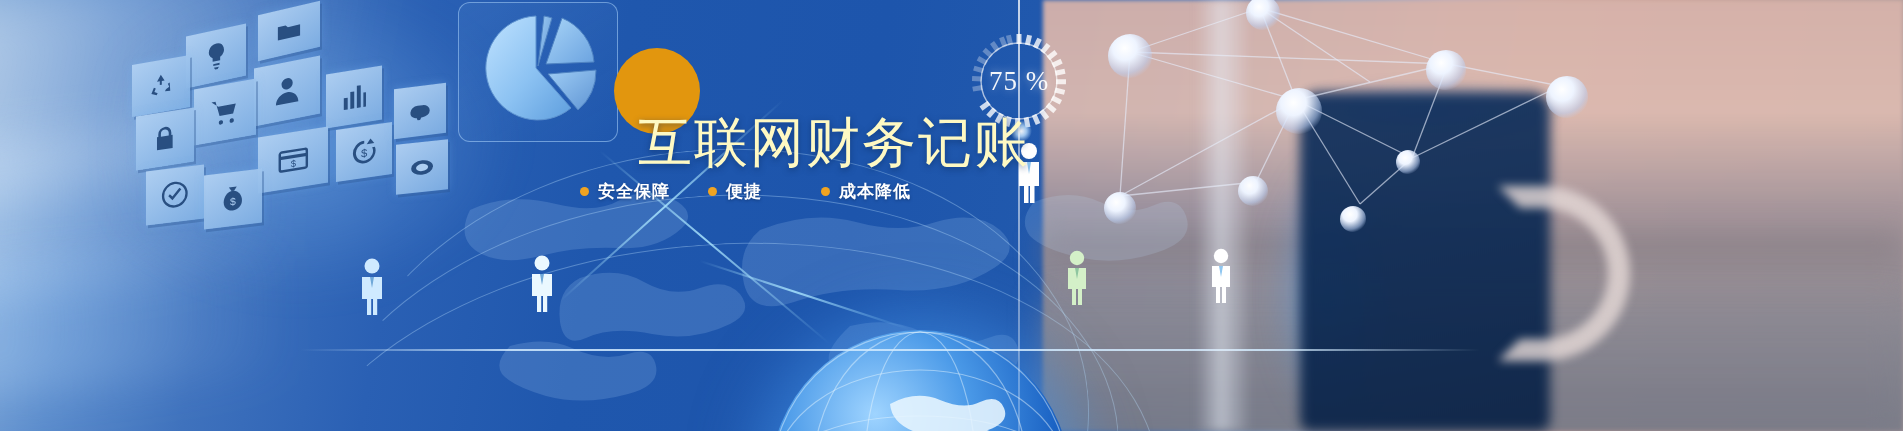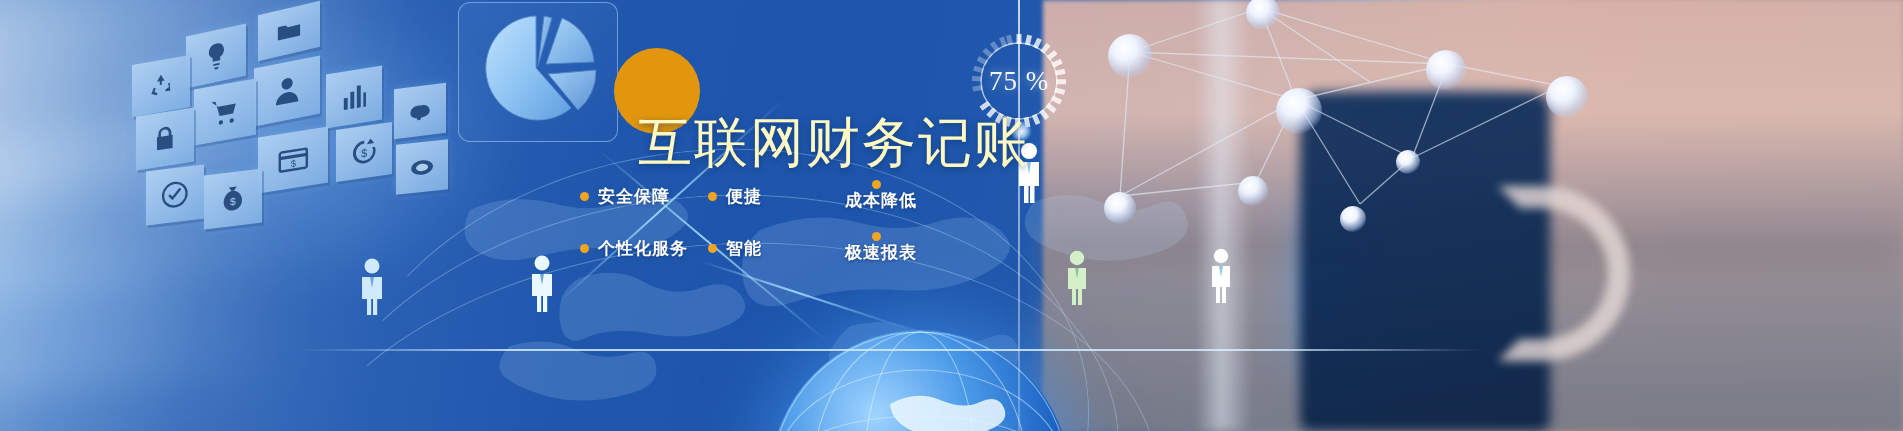--- a/index.html
+++ b/index.html
@@ -255,21 +255,21 @@
   }
   .feat-label {
     color: #ffffff;
     font-size: 17px;
     font-weight: bold;
     letter-spacing: 1px;
     text-shadow: 0 1px 3px rgba(10,40,90,0.6);
   }
   .col-a { width: 128px; }
   .col-b { width: 113px; }
-  .col-c { width: 120px; flex-direction: column; }
+  .col-c { width: 120px; }
 
   
   .swoosh {
     position: absolute;
     border: 1px solid rgba(190,225,255,0.35);
     border-radius: 50%;
     border-bottom-color: transparent;
     border-left-color: transparent;
   }
   .ray {
@@ -598,29 +598,15 @@
       </div>
       <div class="feat col-b">
         <span class="dot"></span>
         <span class="feat-label">便捷</span>
       </div>
       <div class="feat col-c">
         <span class="dot"></span>
         <span class="feat-label">成本降低</span>
       </div>
     </div>
-    <div class="feat-row">
-      <div class="feat col-a">
-        <span class="dot"></span>
-        <span class="feat-label">个性化服务</span>
-      </div>
-      <div class="feat col-b">
-        <span class="dot"></span>
-        <span class="feat-label">智能</span>
-      </div>
-      <div class="feat col-c">
-        <span class="dot"></span>
-        <span class="feat-label">极速报表</span>
-      </div>
-    </div>
   </div>
 
 </div>
 
 </body></html>

